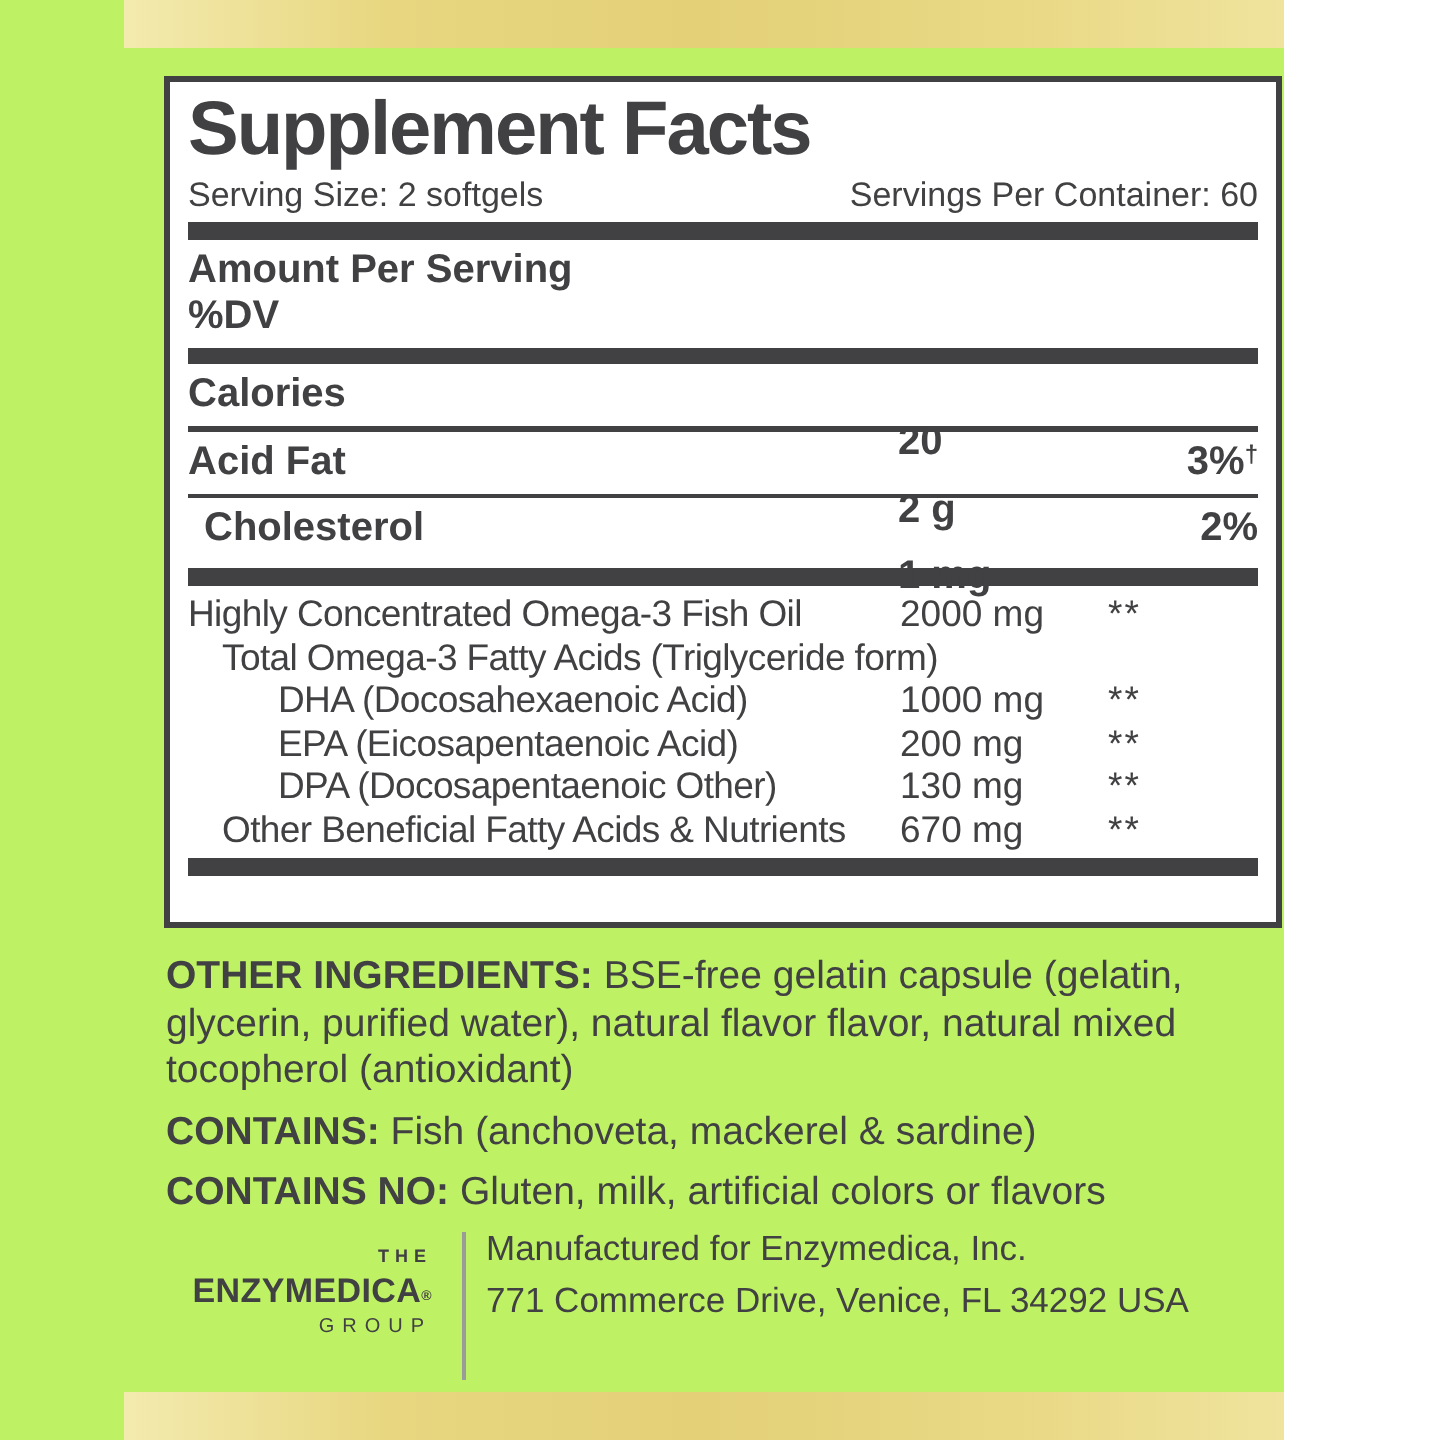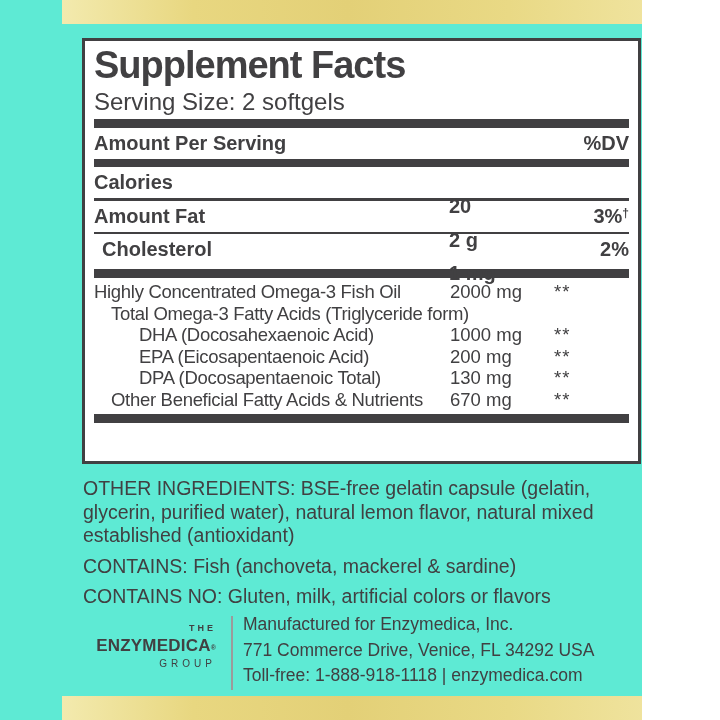--- a/index.html
+++ b/index.html
@@ -1,53 +1,53 @@
 <!DOCTYPE html>
 <html><head>
 <meta charset="utf-8">
 <style>
   * { margin:0; padding:0; box-sizing:border-box; }
   html,body { width:720px; height:720px; background:#ffffff;
     font-family:"Liberation Sans", sans-serif; color:#414042; }
-  .stage { position:relative; width:642px; height:720px; background:#5eead4; overflow:hidden; }
+  .stage { position:relative; width:642px; height:720px; background:#bef264; overflow:hidden; }
 
   .strip { position:absolute; left:62px; width:596px; height:24px;
     background:linear-gradient(90deg,#f3eaae 0%,#e8d780 22%,#e3d077 48%,#e9d985 75%,#f0e4a0 100%); }
   .strip.top { top:0; }
   .strip.bottom { top:696px; }
 
   .panel { position:absolute; left:82px; top:38px; width:559px; height:426px;
     border:3.5px solid #414042; background:#fff; padding:2px 9px; }
 
   .sf-title { font-size:38px; font-weight:700; letter-spacing:-1px; margin-top:3px; line-height:1.02; }
-  .serving-row { display:flex; justify-content:space-between; font-size:24px; margin-top:3px; line-height:1.15; }
+  .serving-row { display:flex; justify-content:space-between; font-size:17px; margin-top:3px; line-height:1.15; }
 
   .bar-thick { height:9px; background:#414042; margin-top:4px; }
   .bar-med   { height:8px; background:#414042; }
   .sep       { height:2.5px; background:#414042; }
 
-  .hdr-row { display:flex; justify-content:space-between; font-size:20px; font-weight:700; padding:4px 0; }
+  .hdr-row { display:flex; justify-content:space-between; font-size:20px; font-weight:700; padding:4px 0;flex-direction:column; }
 
   .row { position:relative; font-size:20px; padding:4px 0; line-height:1.15;font-weight:bold; }
   .row .amt { position:absolute; left:355px; top:4px;margin-top:24px; }
   .row .dv  { position:absolute; right:0; top:4px; }
   .row .dv sup { font-size:12px; vertical-align:6px; }
   .ind-half { padding-left:8px;text-align:right; }
 
   .omega { margin-top:3px; font-size:18.5px; letter-spacing:-0.3px; }
   .orow { position:relative; line-height:21.5px; }
   .orow .amt { position:absolute; left:356px; top:0; letter-spacing:0; }
   .orow .dv  { position:absolute; left:460px; top:0; letter-spacing:1px; }
   .ind0 { padding-left:0; } .ind1 { padding-left:17px; } .ind2 { padding-left:45px; }
 
   .footnotes { margin-top:4px; font-size:18px; line-height:22px; letter-spacing:-0.2px; }
   .footnotes sup { font-size:11px; vertical-align:4px; }
 
   .para { position:absolute; left:83px; width:560px; font-size:19.5px; line-height:23.5px; }
-  .para b { font-weight:400;text-align:right; }
+  .para b { font-weight:700;text-align:right; }
   .p-other { top:477px; }
   .p-contains { top:555px; }
   .p-contains-no { top:585px; }
 
   .logo { position:absolute; left:80px; top:624px; width:136px; text-align:right; line-height:1; }
   .logo .l1 { font-size:9px; letter-spacing:3px; font-weight:700; }
   .logo .l2 { font-size:17px; font-weight:700; letter-spacing:0.2px; margin-top:4px; white-space:nowrap; }
   .logo .l2 .reg { font-size:7px; vertical-align:1px; }
   .logo .l3 { font-size:10px; letter-spacing:4px; margin-top:5px; }
 
@@ -60,39 +60,40 @@
 
 <div class="stage">
 
   <div class="strip top"></div>
 
   <div class="panel">
     <div class="sf-title">Supplement Facts</div>
 
     <div class="serving-row">
       <span>Serving Size: 2 softgels</span>
+      <span>Servings Per Container: 60</span>
     </div>
 
     <div class="bar-thick"></div>
 
     <div class="hdr-row">
       <span>Amount Per Serving</span>
       <span>%DV</span>
     </div>
 
     <div class="bar-med"></div>
 
     <div class="row">
       <span>Calories</span>
       <span class="amt">20</span>
     </div>
     <div class="sep"></div>
 
     <div class="row">
-      <span>Amount Fat</span>
+      <span>Acid Fat</span>
       <span class="amt">2 g</span>
       <span class="dv"><span>3%</span><sup>†</sup></span>
     </div>
     <div class="sep"></div>
 
     <div class="row">
       <span class="ind-half">Cholesterol</span>
       <span class="amt">1 mg</span>
       <span class="dv">2%</span>
     </div>
@@ -112,50 +113,49 @@
         <span class="ind2">DHA (Docosahexaenoic Acid)</span>
         <span class="amt">1000 mg</span>
         <span class="dv">**</span>
       </div>
       <div class="orow">
         <span class="ind2">EPA (Eicosapentaenoic Acid)</span>
         <span class="amt">200 mg</span>
         <span class="dv">**</span>
       </div>
       <div class="orow">
-        <span class="ind2">DPA (Docosapentaenoic Total)</span>
+        <span class="ind2">DPA (Docosapentaenoic Other)</span>
         <span class="amt">130 mg</span>
         <span class="dv">**</span>
       </div>
       <div class="orow">
         <span class="ind1">Other Beneficial Fatty Acids &amp; Nutrients</span>
         <span class="amt">670 mg</span>
         <span class="dv">**</span>
       </div>
     </div>
 
     <div class="bar-thick"></div>
 
   </div>
 
-  <p class="para p-other"><b>OTHER INGREDIENTS:</b><span> BSE-free gelatin capsule (gelatin, glycerin, purified water), natural lemon flavor, natural mixed established (antioxidant)</span></p>
+  <p class="para p-other"><b>OTHER INGREDIENTS:</b><span> BSE-free gelatin capsule (gelatin, glycerin, purified water), natural flavor flavor, natural mixed tocopherol (antioxidant)</span></p>
 
   <p class="para p-contains"><b>CONTAINS:</b><span> Fish (anchoveta, mackerel &amp; sardine)</span></p>
 
   <p class="para p-contains-no"><b>CONTAINS NO:</b><span> Gluten, milk, artificial colors or flavors</span></p>
 
   <div class="logo">
     <div class="l1">THE</div>
     <div class="l2"><span>ENZYMEDICA</span><span class="reg">®</span></div>
     <div class="l3">GROUP</div>
   </div>
 
   <div class="vdivider"></div>
 
   <div class="address">
     <div>Manufactured for Enzymedica, Inc.</div>
     <div>771 Commerce Drive, Venice, FL 34292 USA</div>
-    <div>Toll-free: 1-888-918-1118 | enzymedica.com</div>
   </div>
 
   <div class="strip bottom"></div>
 
 </div>
 
 </body></html>

